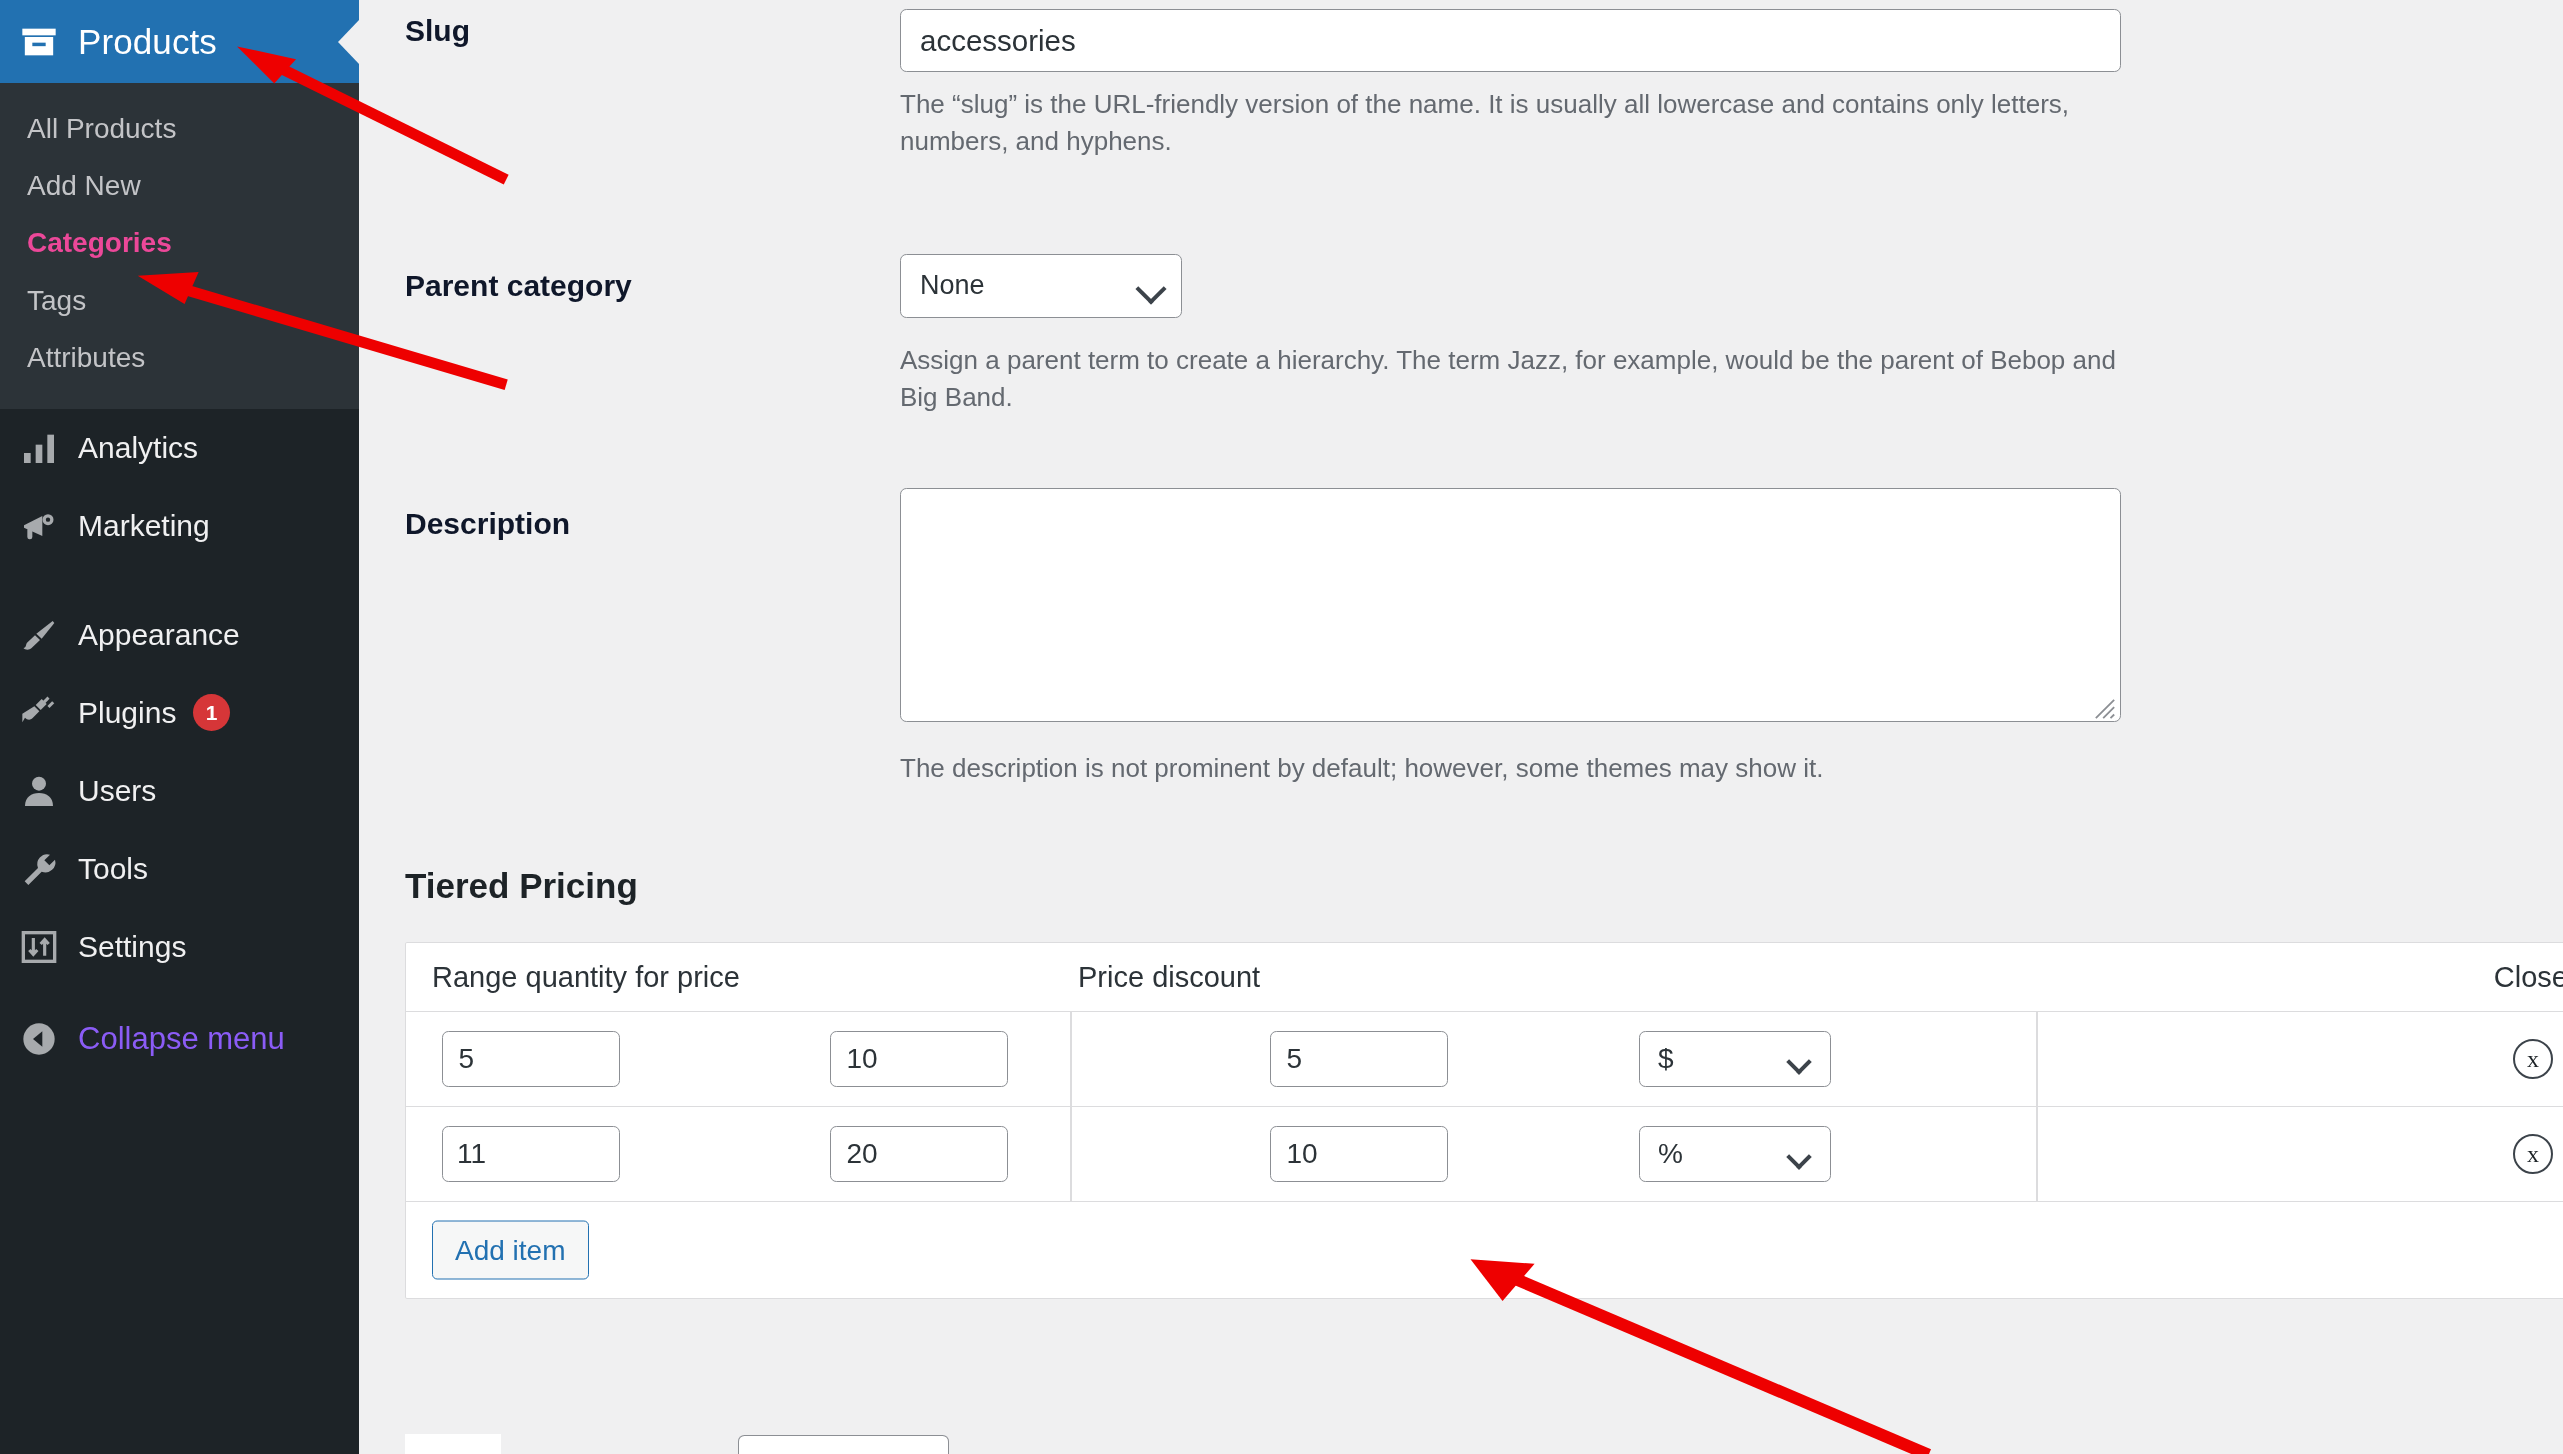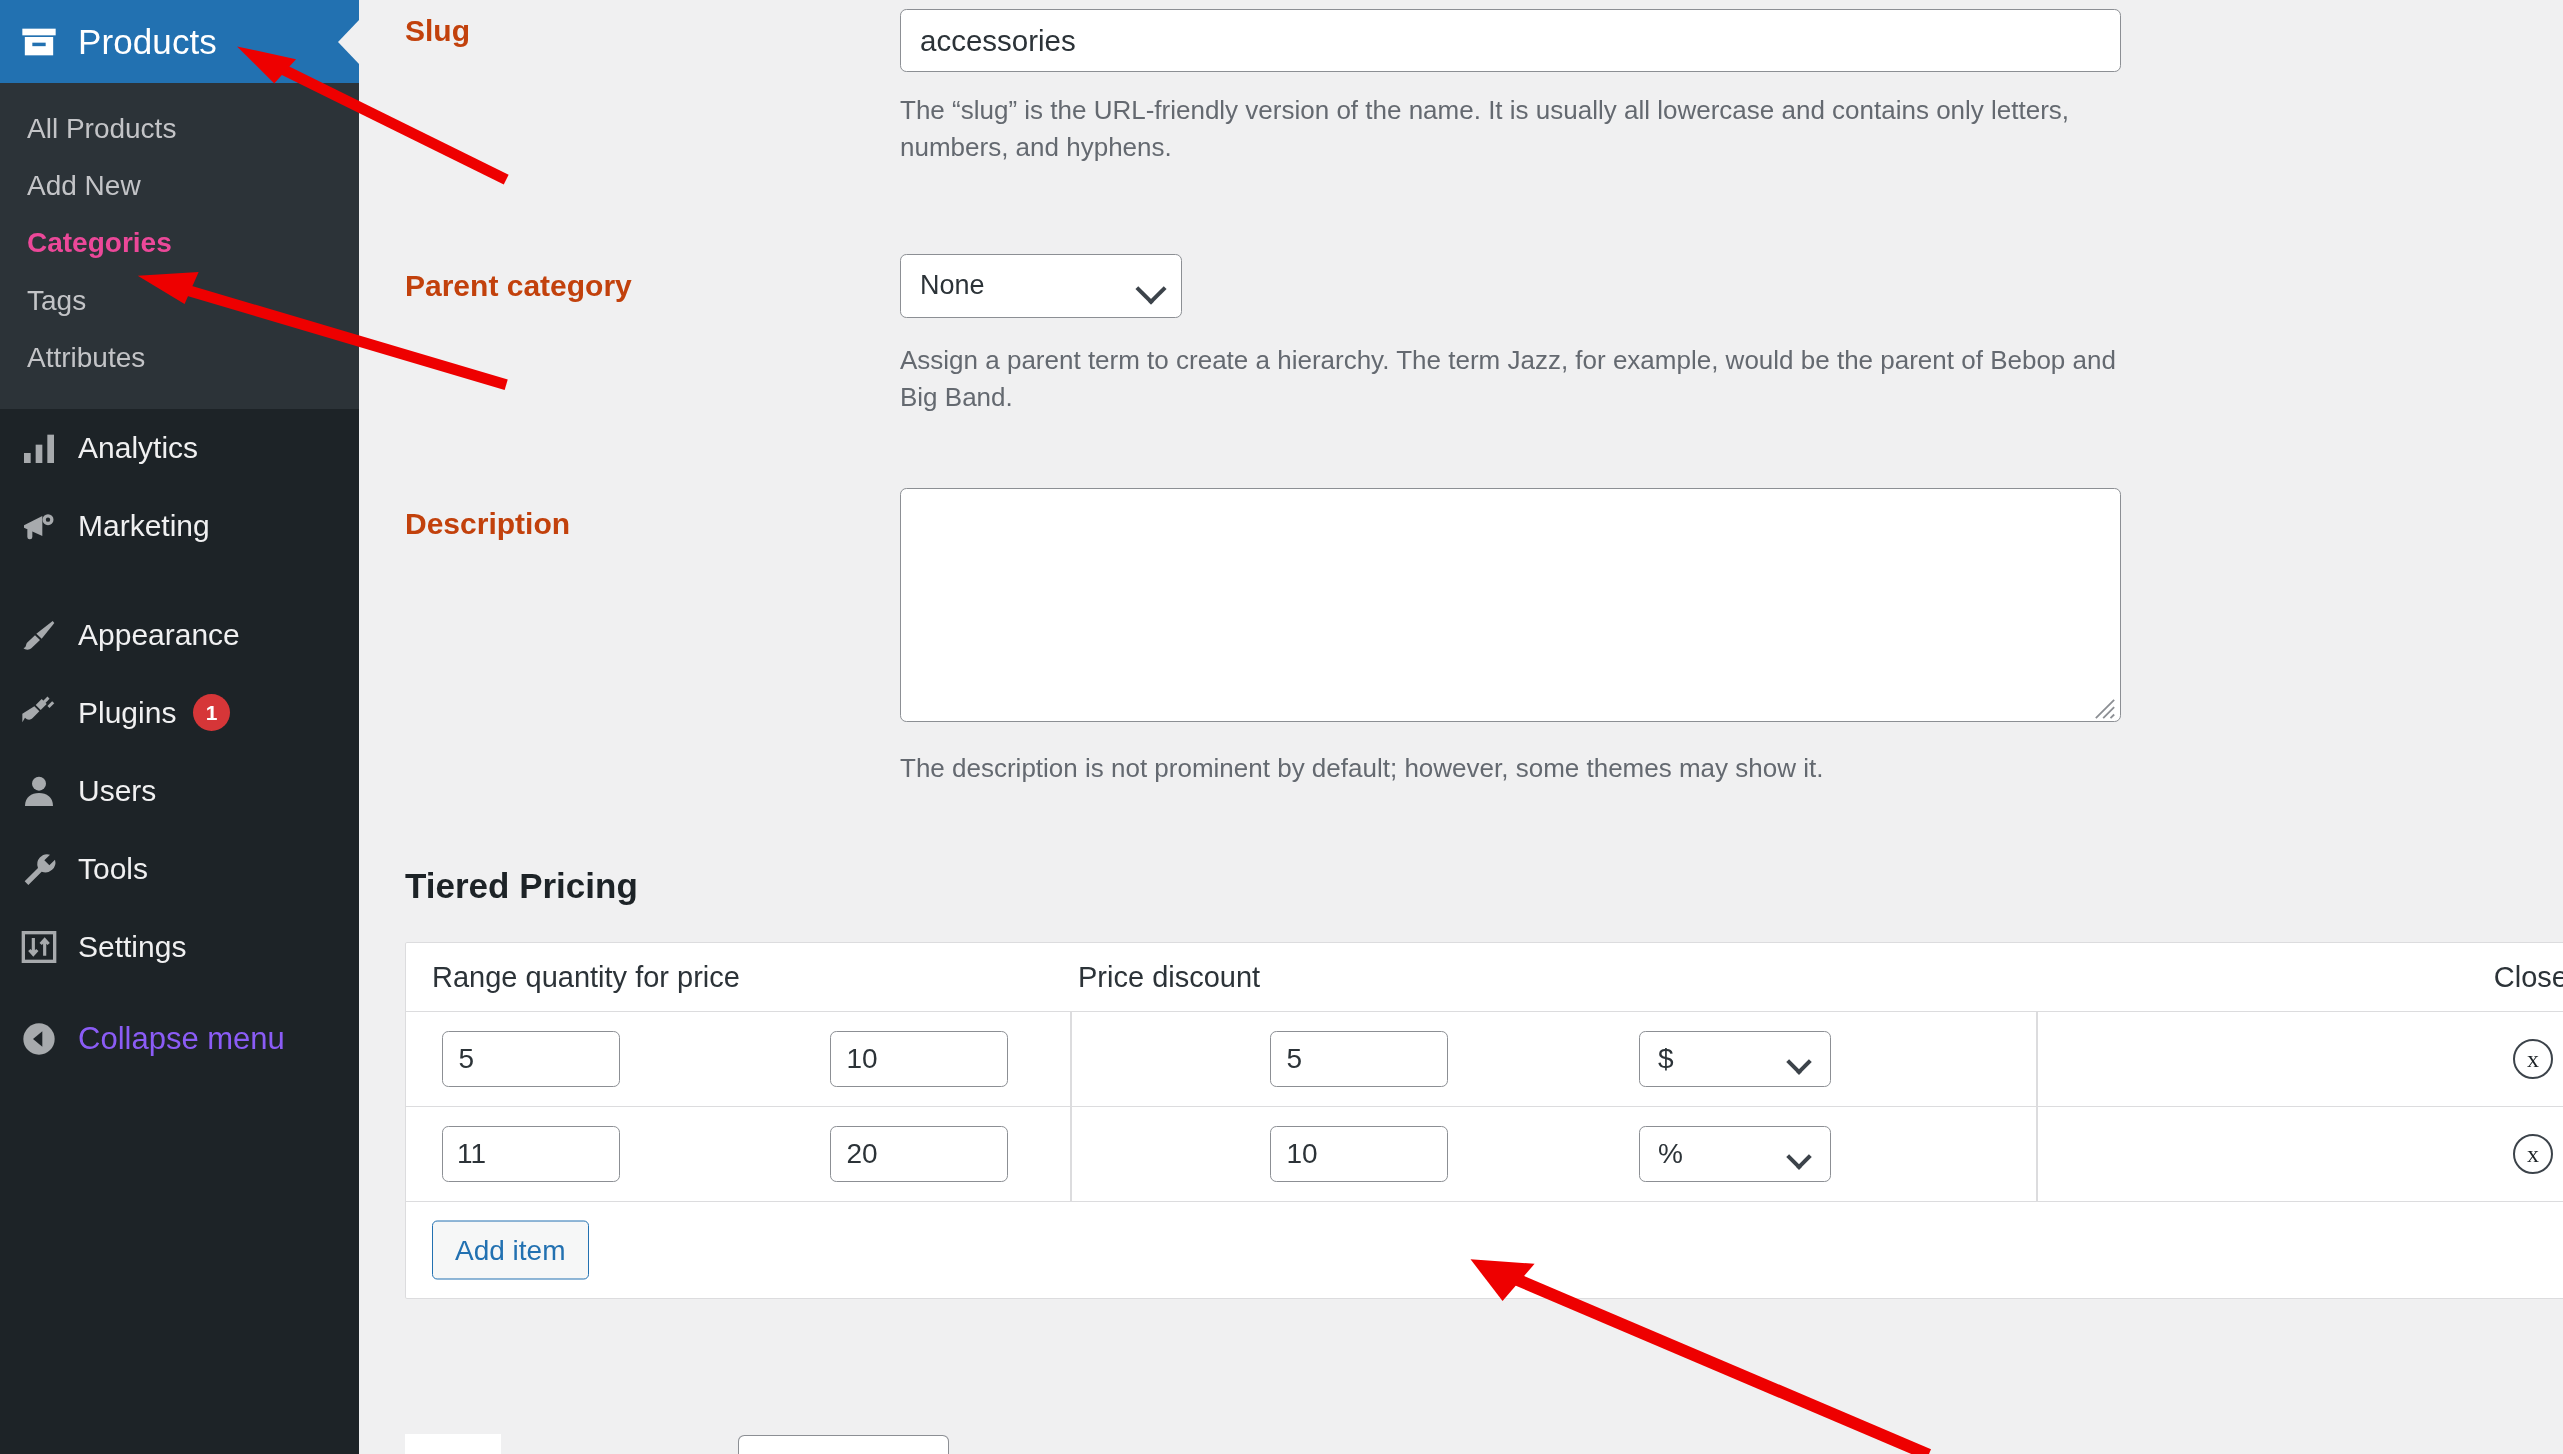--- a/index.html
+++ b/index.html
@@ -120,21 +120,21 @@
   .form-row {
     position: absolute;
     left: 0;
     width: 2204px;
   }
   .field-label {
     position: absolute;
     left: 46px;
     font-size: 30px;
     font-weight: 700;
-    color: #c2410c;
+    color: #0f172a;
     white-space: nowrap;
   }
   .field-control { position: absolute; left: 541px; }
 
   .text-input {
     background: #ffffff;
     border: 1.9px solid #8c8f94;
     border-radius: 6.4px;
     font-family: "Liberation Sans", sans-serif;
     font-size: 29.5px;
@@ -461,21 +461,21 @@
 
     </div>
   </nav>
 
   <main id="main">
 
     <div class="form-row" style="top:0; height:211px;">
       <div class="field-label" style="top:14px;">Slug</div>
       <div class="field-control" style="top:9px;">
         <input class="text-input" type="text" style="width: 1221px; height: 63px;" value="accessories">
-        <div class="help-text" style="margin-top:20px;">The “slug” is the URL-friendly version of the name. It is usually all lowercase and contains only letters, numbers, and hyphens.</div>
+        <div class="help-text" style="margin-top:14px;">The “slug” is the URL-friendly version of the name. It is usually all lowercase and contains only letters, numbers, and hyphens.</div>
       </div>
     </div>
 
     <div class="form-row" style="top:242px; height:218px;">
       <div class="field-label" style="top:27px;">Parent category</div>
       <div class="field-control" style="top:11.5px;">
         <div class="select-box" style="height:64px; min-width:282px;">
           <span>None</span>
           <span class="chev"></span>
         </div>

